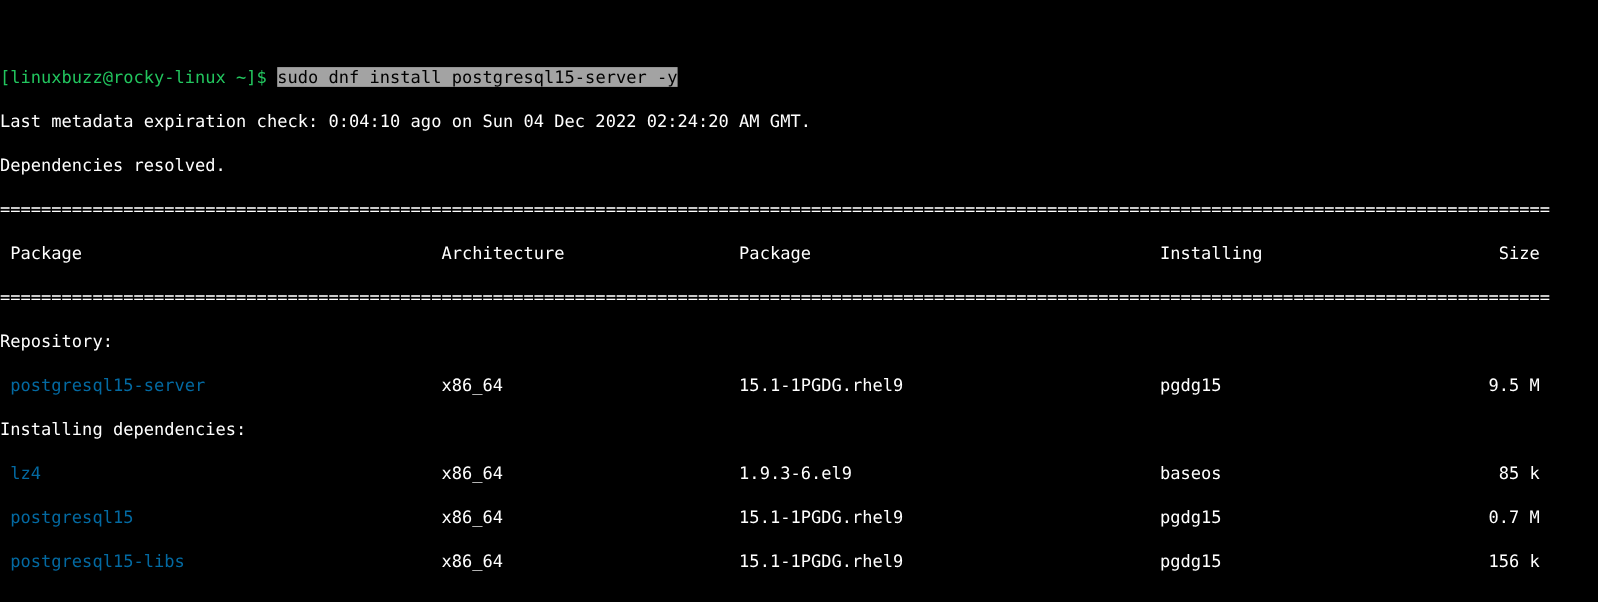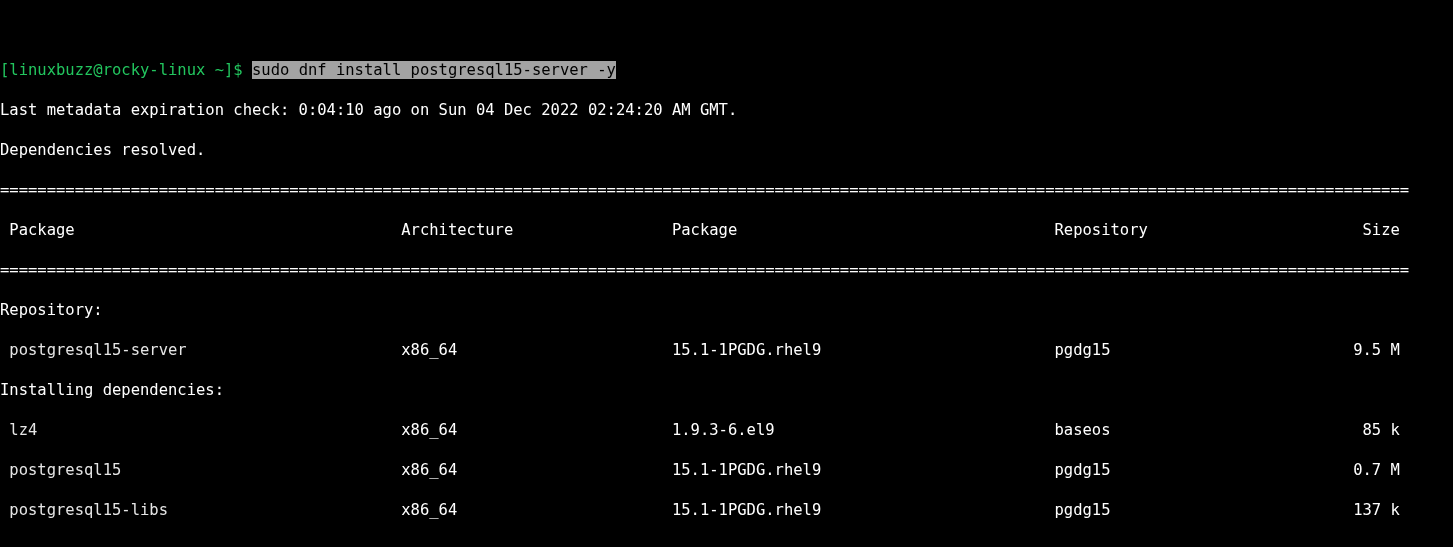--- a/index.html
+++ b/index.html
@@ -9,38 +9,38 @@
     line-height:20px;
     white-space:pre;
     width:1453px;
     height:547px;
     overflow:hidden;
     
   }
   .t{display:block;} 
   .cmd{background:#a3a3a3;color:#000;text-align:right;} 
   .prompt{color:#22c55e;}
-  .pkg{color:#e5e5e5;}
+  .pkg{color:#0369a1;}
 </style>
 </head>
 <body>
 
 
 <span class="t"><span class="prompt">[linuxbuzz@rocky-linux ~]$ </span><span class="cmd">sudo dnf install postgresql15-server -y</span></span>
 <span class="t">Last metadata expiration check: 0:04:10 ago on Sun 04 Dec 2022 02:24:20 AM GMT.</span>
 <span class="t">Dependencies resolved.</span>
 <span class="t">=======================================================================================================================================================</span>
-<span class="t"><span class="col-pkg"> Package                                   </span><span class="col-arch">Architecture                 </span><span class="col-ver">Package                                  </span><span class="col-repo">Repository                    </span><span class="col-size">   Size</span></span>
+<span class="t"><span class="col-pkg"> Package                                   </span><span class="col-arch">Architecture                 </span><span class="col-ver">Package                                  </span><span class="col-repo">Installing                    </span><span class="col-size">   Size</span></span>
 <span class="t">=======================================================================================================================================================</span>
 <span class="t">Repository:</span>
 <span class="t"><span class="pkg col-pkg"> postgresql15-server                       </span><span class="col-arch">x86_64                       </span><span class="col-ver">15.1-1PGDG.rhel9                         </span><span class="col-repo">pgdg15                        </span><span class="col-size">  9.5 M</span></span>
 <span class="t">Installing dependencies:</span>
 <span class="t"><span class="pkg col-pkg"> lz4                                       </span><span class="col-arch">x86_64                       </span><span class="col-ver">1.9.3-6.el9                              </span><span class="col-repo">baseos                        </span><span class="col-size">   85 k</span></span>
 <span class="t"><span class="pkg col-pkg"> postgresql15                              </span><span class="col-arch">x86_64                       </span><span class="col-ver">15.1-1PGDG.rhel9                         </span><span class="col-repo">pgdg15                        </span><span class="col-size">  0.7 M</span></span>
-<span class="t"><span class="pkg col-pkg"> postgresql15-libs                         </span><span class="col-arch">x86_64                       </span><span class="col-ver">15.1-1PGDG.rhel9                         </span><span class="col-repo">pgdg15                        </span><span class="col-size">  137 k</span></span>
+<span class="t"><span class="pkg col-pkg"> postgresql15-libs                         </span><span class="col-arch">x86_64                       </span><span class="col-ver">15.1-1PGDG.rhel9                         </span><span class="col-repo">pgdg15                        </span><span class="col-size">  156 k</span></span>
 <span class="t"> </span>
 
 
 
 
 
 
 
 
 

